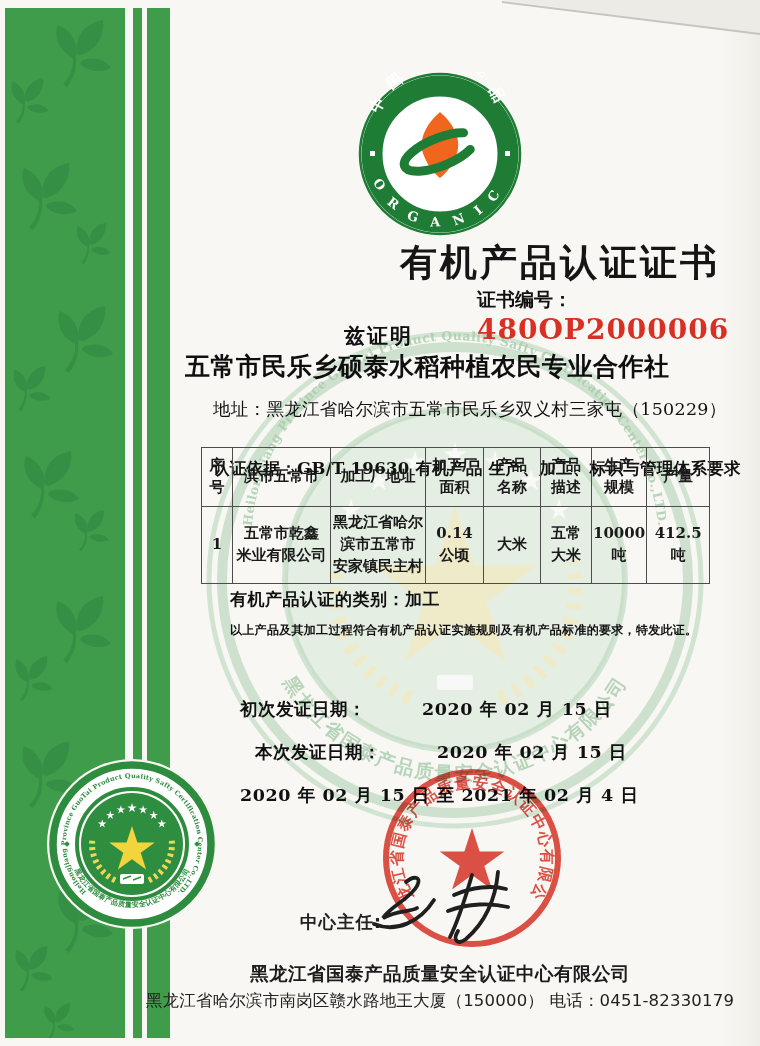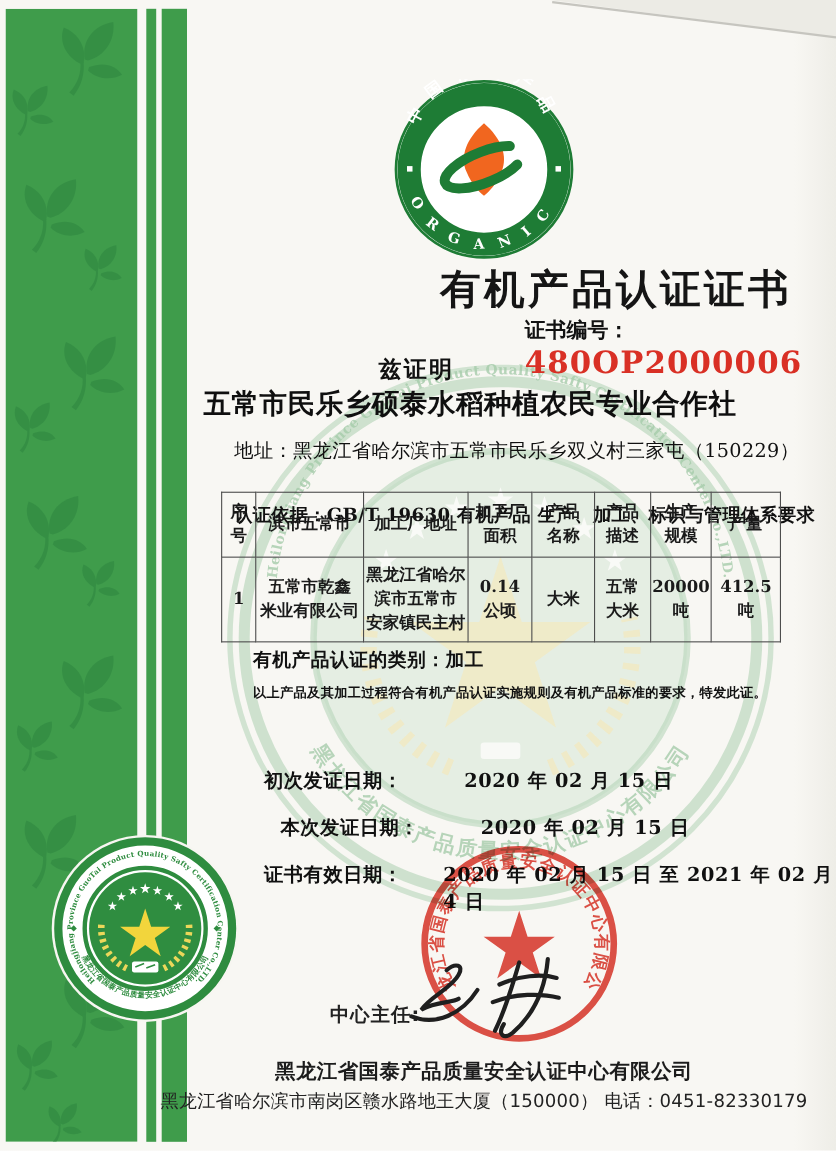--- a/index.html
+++ b/index.html
@@ -179,41 +179,40 @@
       <td>五常市乾鑫
 米业有限公司</td>
       <td>黑龙江省哈尔
 滨市五常市
 安家镇民主村</td>
       <td>0.14
 公顷</td>
       <td>大米</td>
       <td>五常
 大米</td>
-      <td>20000
+      <td>10000
 吨</td>
       <td>412.5
 吨</td>
     </tr>
   </tbody>
     </table>
 
   <div class="abs category">有机产品认证的类别：加工</div>
   <div class="abs statement">以上产品及其加工过程符合有机产品认证实施规则及有机产品标准的要求，特发此证。</div>
 
   <div class="abs daterow d1">
     <span class="lbl">初次发证日期：</span>
     <span class="val">2020 年 02 月 15 日</span>
   </div>
   <div class="abs daterow d2">
     <span class="lbl">本次发证日期：</span>
     <span class="val">2020 年 02 月 15 日</span>
   </div>
   <div class="abs daterow d3">
-    <span class="lbl">证书有效日期：</span>
     <span class="val">2020 年 02 月 15 日 至 2021 年 02 月 4 日</span>
   </div>
 
   <svg class="abs nosel" style="left:46px;top:758px;" width="172" height="172">
     <defs>
       <path id="gs-top" d="M43.6 136.6 A66 66 0 1 1 128.4 136.6" fill="none"></path>
       <path id="gs-bot" d="M28.9 112.6 A63 63 0 0 0 143.1 112.6" fill="none"></path>
     </defs>
     <circle cx="86" cy="86" r="85" fill="#f7f6f1"></circle>
     <circle cx="86" cy="86" r="79" fill="#ffffff" stroke="#2e8c3f" stroke-width="7.5"></circle>

